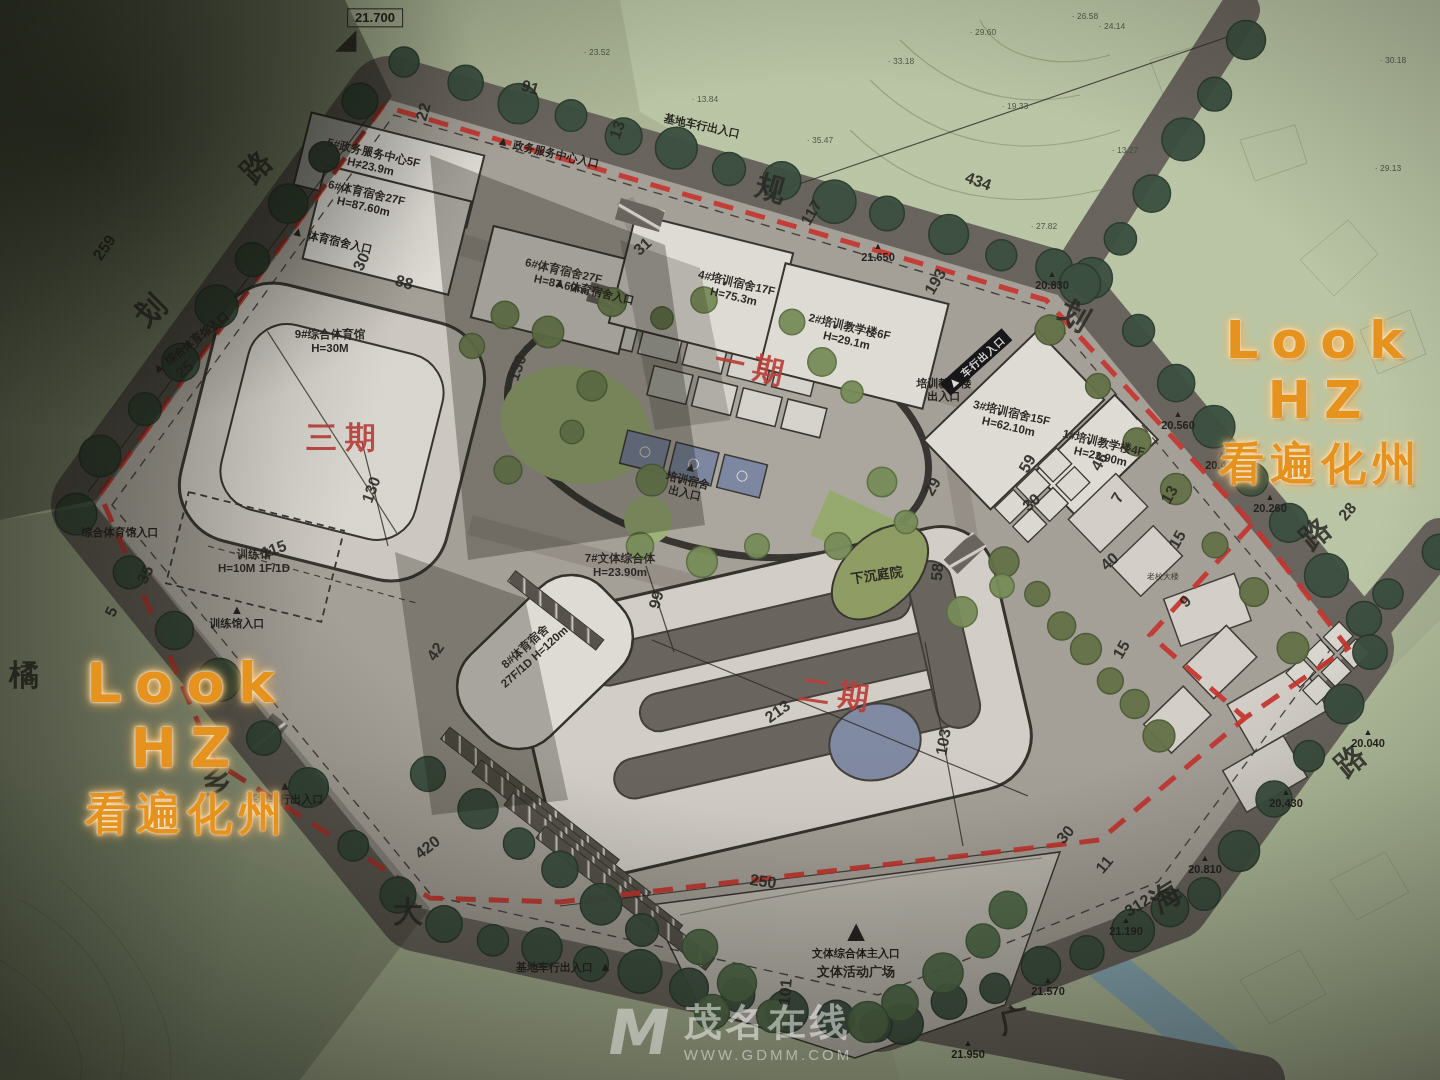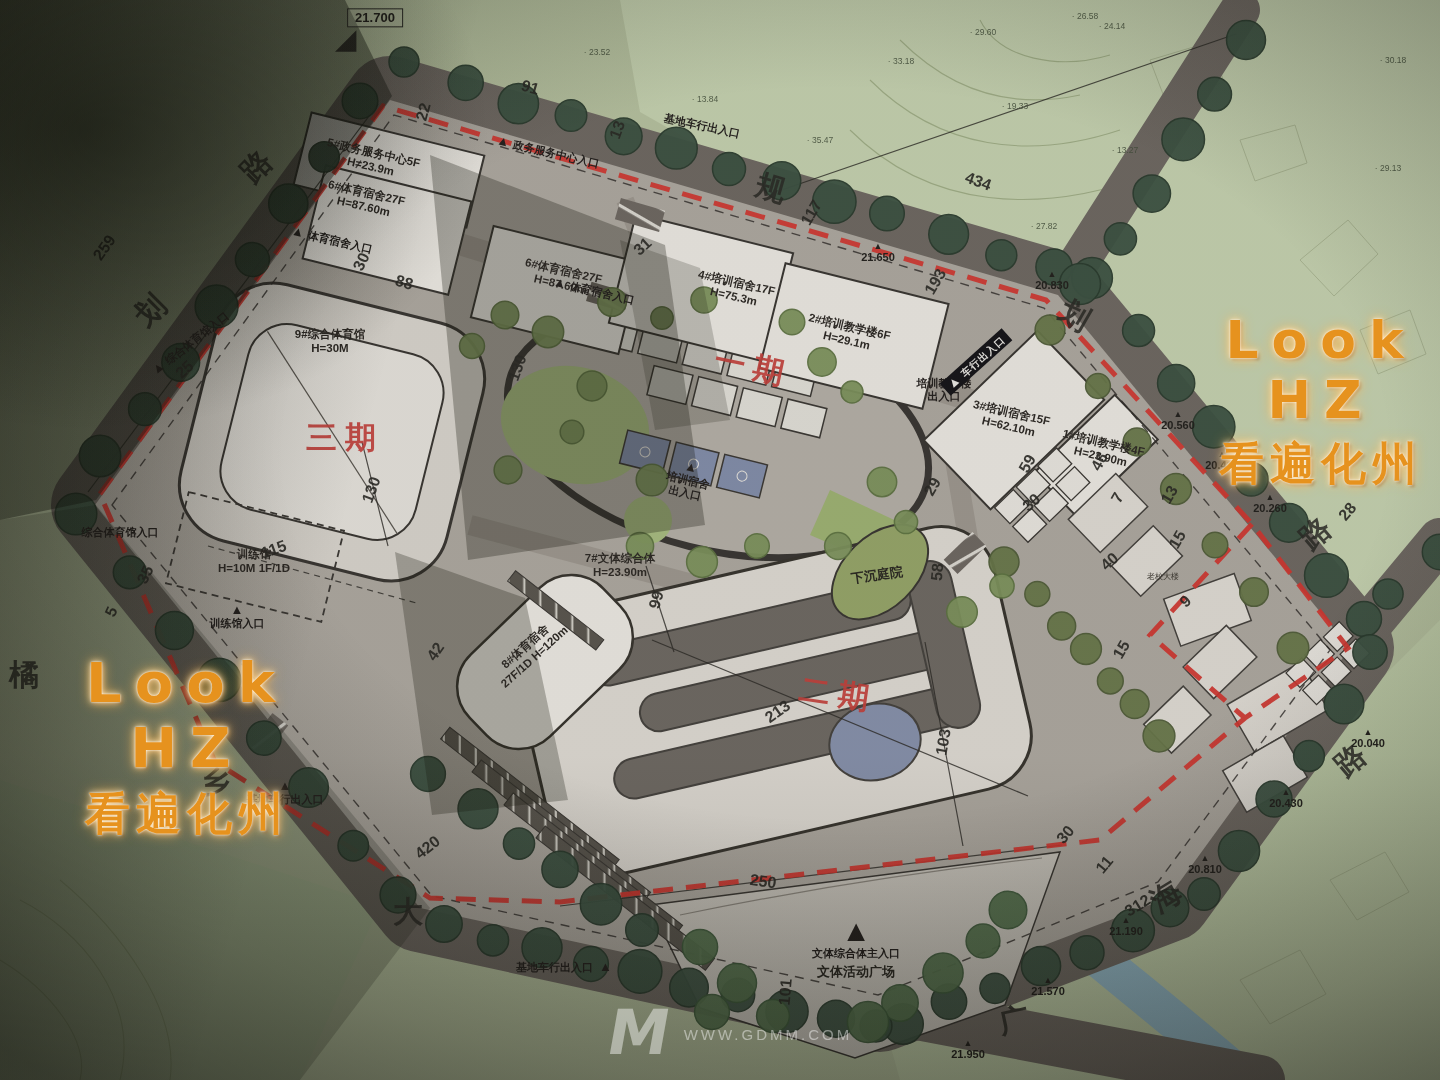--- a/index.html
+++ b/index.html
@@ -470,17 +470,18 @@
   <div class="l1">Look HZ</div>
   <div class="l2">看遍化州</div>
 </div>
 <div class="wm" id="wm-left">
   <div class="l1">Look HZ</div>
   <div class="l2">看遍化州</div>
 </div>
 <div id="wm-footer">
   <div class="logo">M</div>
   <div>
+    <div class="nm">茂名在线</div>
     <div class="url">WWW.GDMM.COM</div>
   </div>
 </div>
 
 </div>
 
 </body></html>

